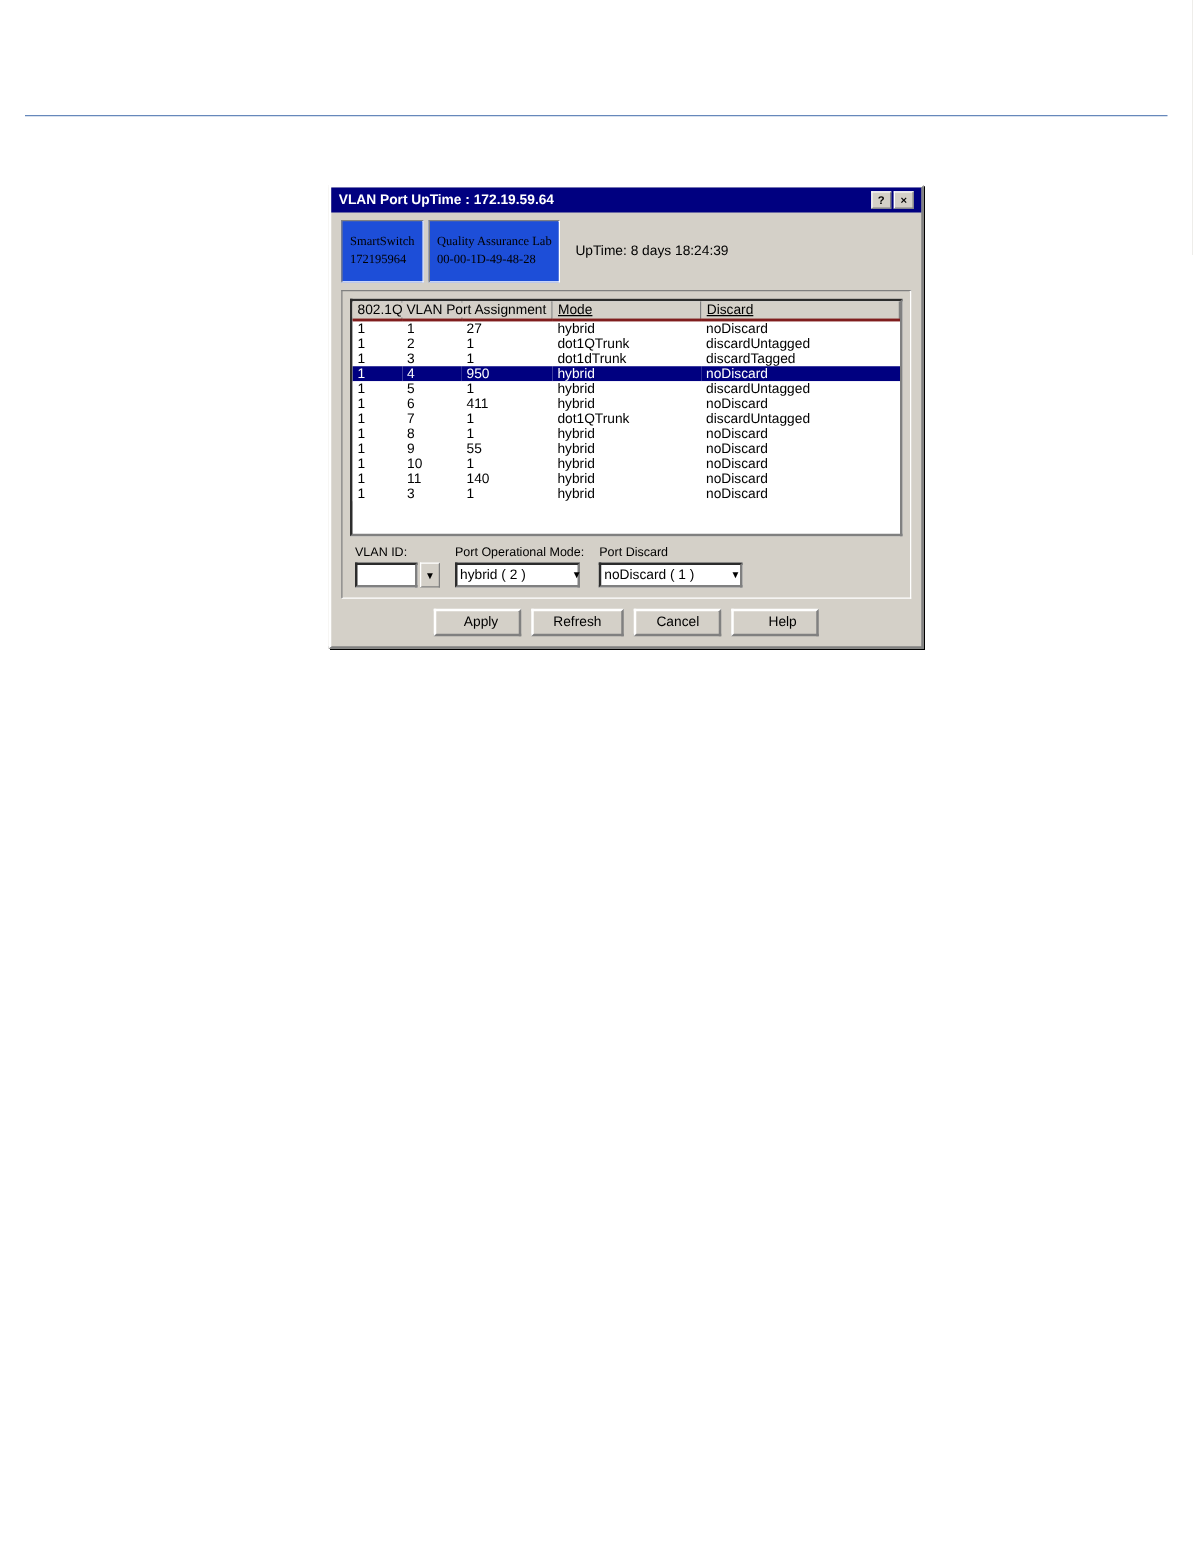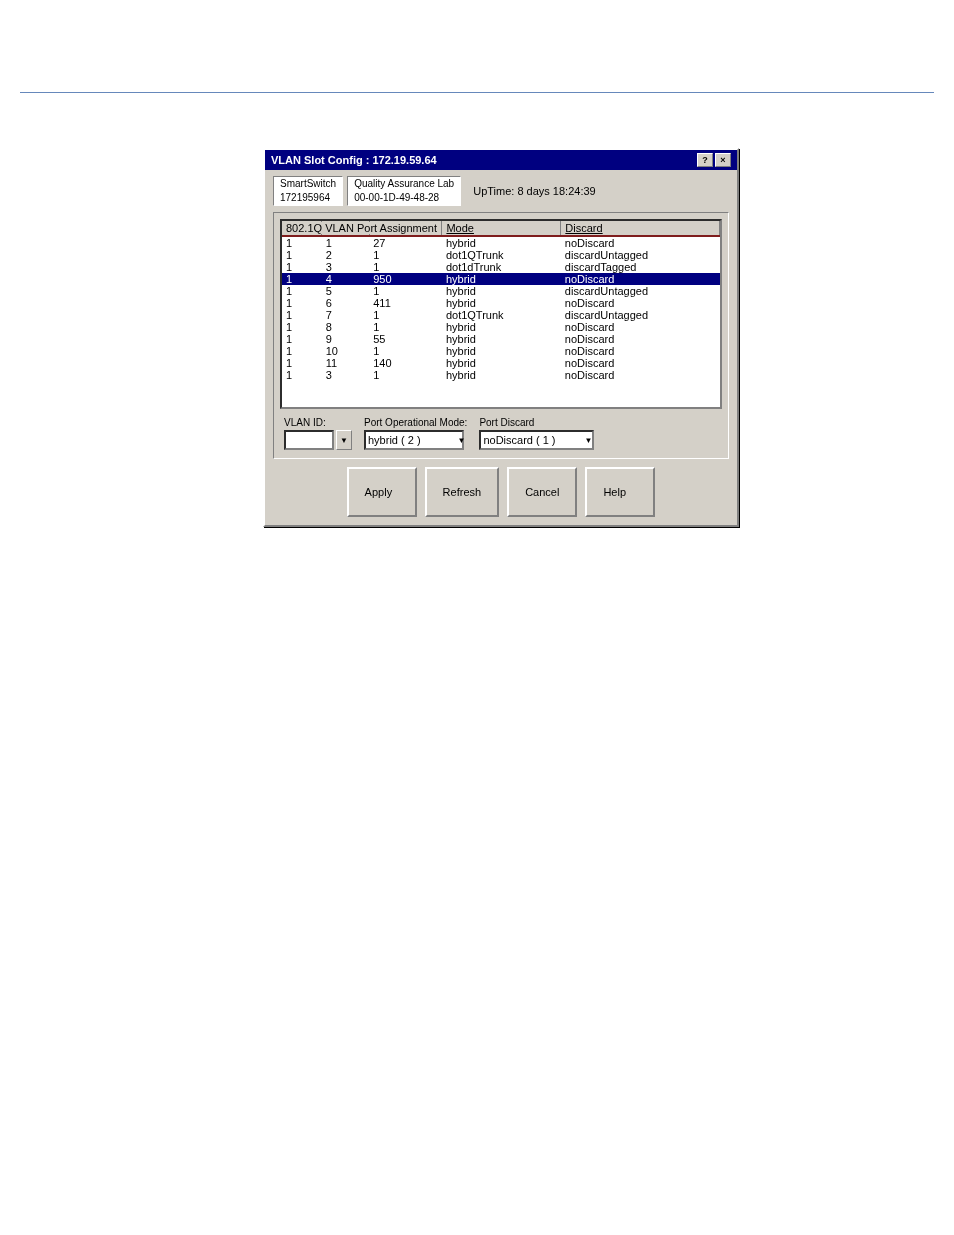--- a/index.html
+++ b/index.html
@@ -80,24 +80,25 @@
       display: flex;
       gap: 4px;
       margin-bottom: 6px;
       align-items: center;
     }
 
     .device-box {
       border: 1px solid #808080;
       border-right-color: #ffffff;
       border-bottom-color: #ffffff;
-      background: #ffffff;
-      padding: 0 6px;
+      background: #1d4ed8;
+      padding: 10px 6px;
       font-size: 10px;
       line-height: 1.4;
+      font-family: Liberation Serif, serif;
     }
 
     .uptime-text {
       font-size: 11px;
       margin-left: 8px;
     }
 
     .section-group {
       border: 1px solid #808080;
       border-right-color: #ffffff;
@@ -244,25 +245,25 @@
       justify-content: center;
       gap: 8px;
       margin-top: 8px;
     }
 
     .win-button {
       background: #d4d0c8;
       border: 2px solid #ffffff;
       border-right-color: #808080;
       border-bottom-color: #808080;
-      padding: 17px 16px;
+      padding: 3px 16px;
       font-size: 11px;
       cursor: pointer;
       min-width: 70px;
-      text-align: left;
+      text-align: right;
     }
 
     .status-bar {
       border-top: 1px solid #808080;
       padding: 2px 6px;
       font-size: 11px;
       background: #d4d0c8;
     }
 
     
@@ -281,21 +282,21 @@
   </style>
 </head>
 <body>
 
 <div class="page-bg">
   <div class="top-line"></div>
 
   <div class="dialog">
 
     <div class="title-bar">
-      <span>VLAN Slot Config : 172.19.59.64</span>
+      <span>VLAN Port UpTime : 172.19.59.64</span>
       <div class="title-bar-buttons">
         <div class="title-btn">?</div>
         <div class="title-btn">×</div>
       </div>
     </div>
 
     <div class="dialog-body">
 
       <div class="device-info">
         <div class="device-box">

